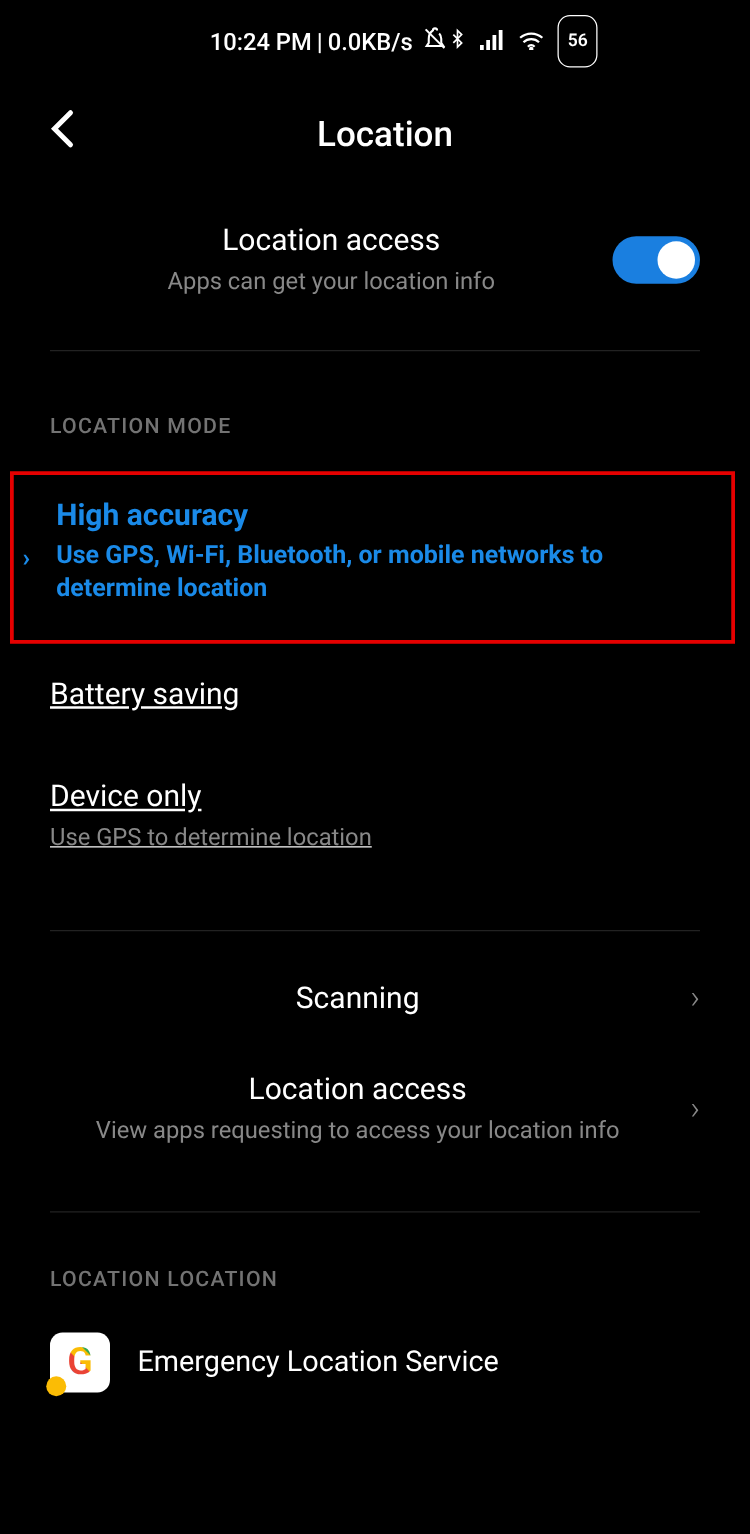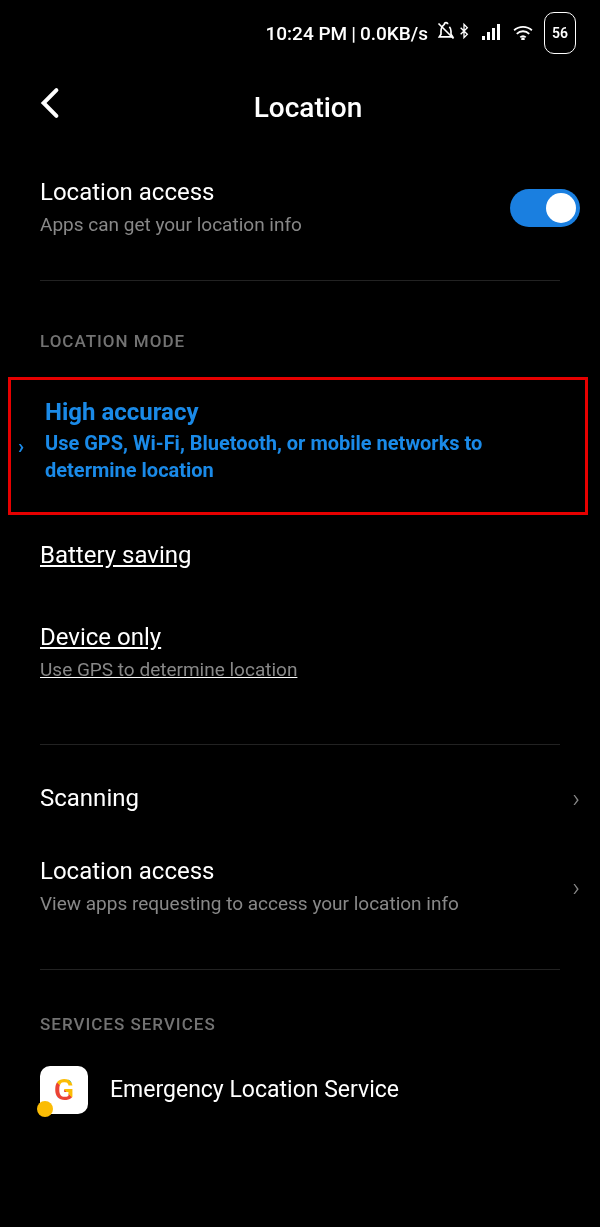--- a/index.html
+++ b/index.html
@@ -6,21 +6,21 @@
   body {
     width: 600px;
     height: 1227px;
     background: #000;
     color: #fff;
     font-family: -apple-system, Roboto, sans-serif;
     overflow: hidden;
   }
   .status-bar {
     display: flex;
-    justify-content: flex-end;
+    justify-content: center;
     align-items: center;
     padding: 12px 24px 6px 34px;
     font-size: 19px;
     font-weight: 500;
     margin-left: 36px;
   }
   .status-left { display: flex; align-items: center; gap: 4px; }
   .status-right { display: flex; align-items: center; gap: 10px; }
   .mute-icon { font-size: 18px; margin-left: 4px; }
   .battery-pill {
@@ -42,24 +42,25 @@
     width: 40px;
   }
   .header-title {
     flex: 1;
     text-align: center;
     font-size: 28px;
     font-weight: 500;
     margin-right: 40px;
   }
   .row {
-    padding: 20px 20px 22px 40px;
+    padding: 20px 40px 22px 40px;
     display: flex;
     align-items: center;
     justify-content: space-between;
+    text-align: center;
   }
   .row-body { flex: 1; }
   .row-title {
     font-size: 24px;
     color: #fff;
     margin-bottom: 6px;
   }
   .row-sub {
     font-size: 19px;
     color: #888;
@@ -256,21 +257,21 @@
 <div class="row" style="padding-top:14px">
   <div class="row-body">
     <div class="row-title">Location access</div>
     <div class="row-sub">View apps requesting to access your location info</div>
   </div>
   <span class="chevron">›</span>
 </div>
 
 <div class="divider" style="margin-top:30px"></div>
 
-<div class="section-header" style="padding-top:44px">SERVICES SERVICES</div>
+<div class="section-header" style="padding-top:44px">LOCATION LOCATION</div>
 
 <div class="service-row">
   <div class="google-icon">
     <span class="google-g">G</span>
     <span class="google-dot"></span>
   </div>
   <div class="service-title">Emergency Location Service</div>
 </div>
 
 </body></html>

